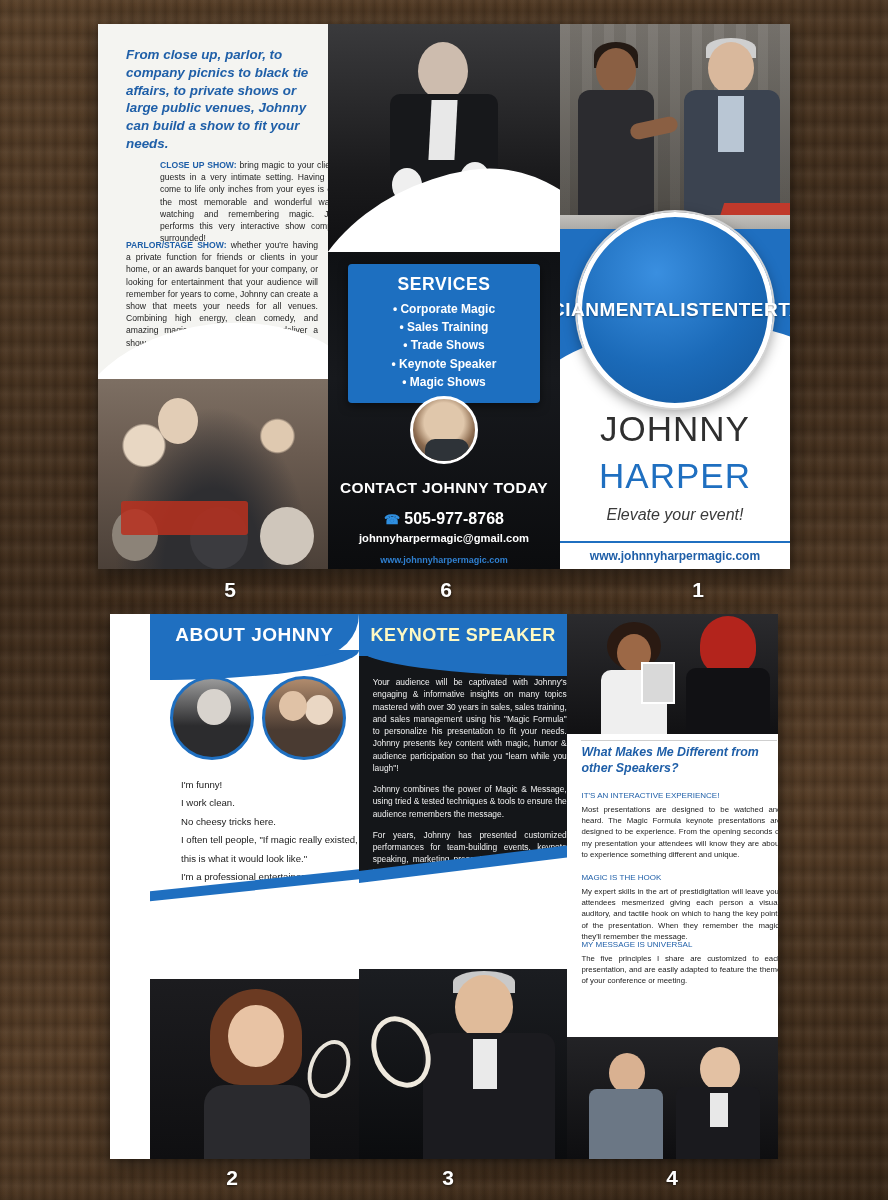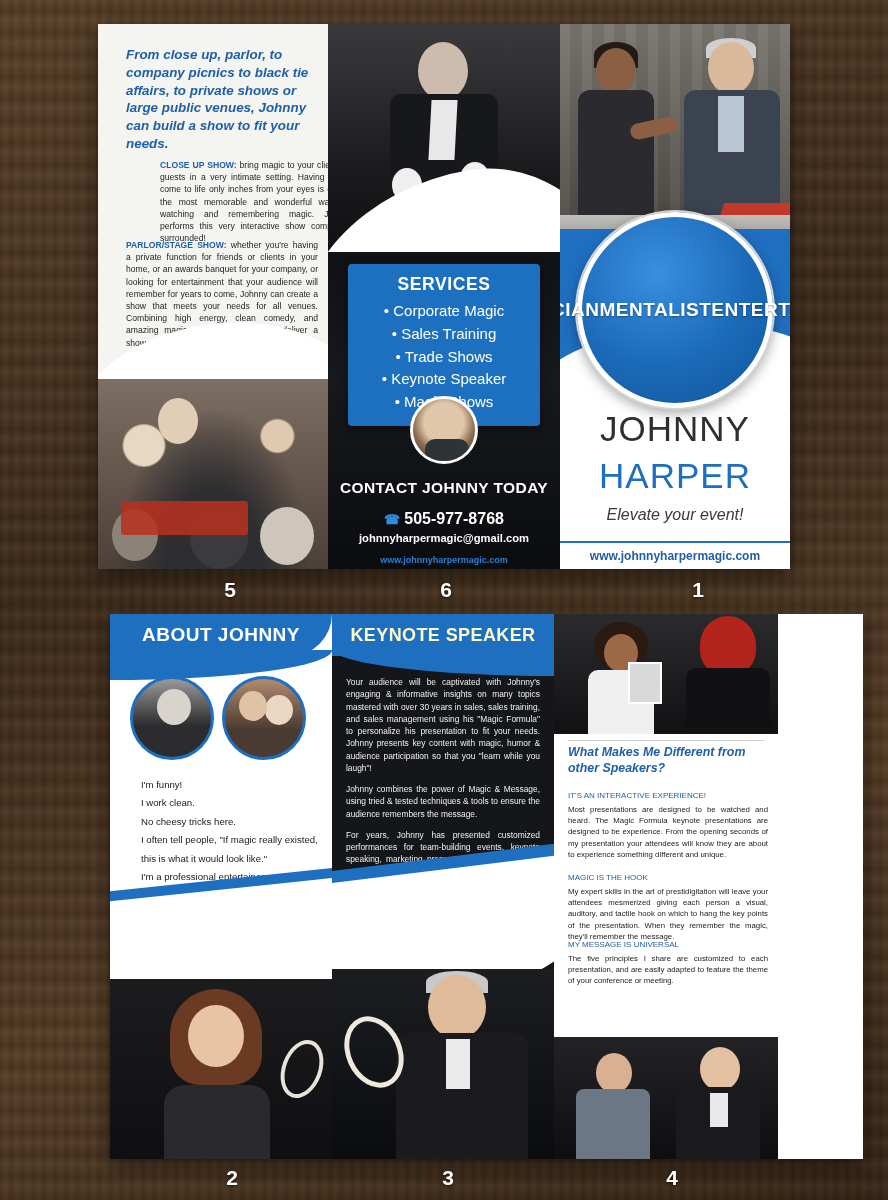--- a/index.html
+++ b/index.html
@@ -20,21 +20,21 @@
 
   
   .sheet {
     position: absolute;
     display: flex;
     box-shadow: 0 6px 18px rgba(0,0,0,0.55);
     background: #fff;
     overflow: hidden;
   }
   #sheet-top { left: 98px; top: 24px; width: 692px; height: 545px; }
-  #sheet-bottom { left: 110px; top: 614px; width: 753px; height: 545px; }
+  #sheet-bottom { left: 110px; top: 614px; width: 668px; height: 545px; padding-left: 40px; }
 
   .panel { position: relative; overflow: hidden; height: 100%; }
 
   
   .caption {
     position: absolute;
     color: #ffffff;
     font-weight: bold;
     font-size: 21px;
     text-align: center;
@@ -126,21 +126,21 @@
     position:absolute; left:0; top:228px; width:100%; height:317px;
     background: linear-gradient(180deg,#0f1114 0%, #17191d 40%, #0b0c0e 100%);
   }
   .services-box {
     position:absolute; left:20px; top:240px; width:192px; padding:10px 0 12px;
     background:#1d6fc0; border-radius:4px; color:#fff; text-align:center;
     box-shadow: 0 3px 10px rgba(0,0,0,.5);
   }
   .services-title { font-size: 17.5px; font-weight: bold; letter-spacing: .6px; margin-bottom: 5px; }
   .services-list { list-style:none; margin:0; padding:0; }
-  .services-list li { font-size: 15px; font-weight: normal; line-height: 1.52; }
+  .services-list li { font-size: 12px; font-weight: bold; line-height: 1.52; }
   .p6-avatar {
     position:absolute; left:50%; top:372px; transform:translateX(-50%);
     width:68px;height:68px;border-radius:50%;
     border:3px solid #ffffff;
     background: radial-gradient(circle at 50% 38%, #e0c7ab 0 40%, #8c6b4f 62%, #2b2b2d 100%);
     overflow:hidden;
   }
   .p6-avatar:after{content:"";position:absolute;left:12px;top:40px;width:44px;height:34px;background:#2e3338;border-radius:10px 10px 0 0;}
   .contact-title {
     position:absolute; left:0; top:455px; width:100%; text-align:center;

